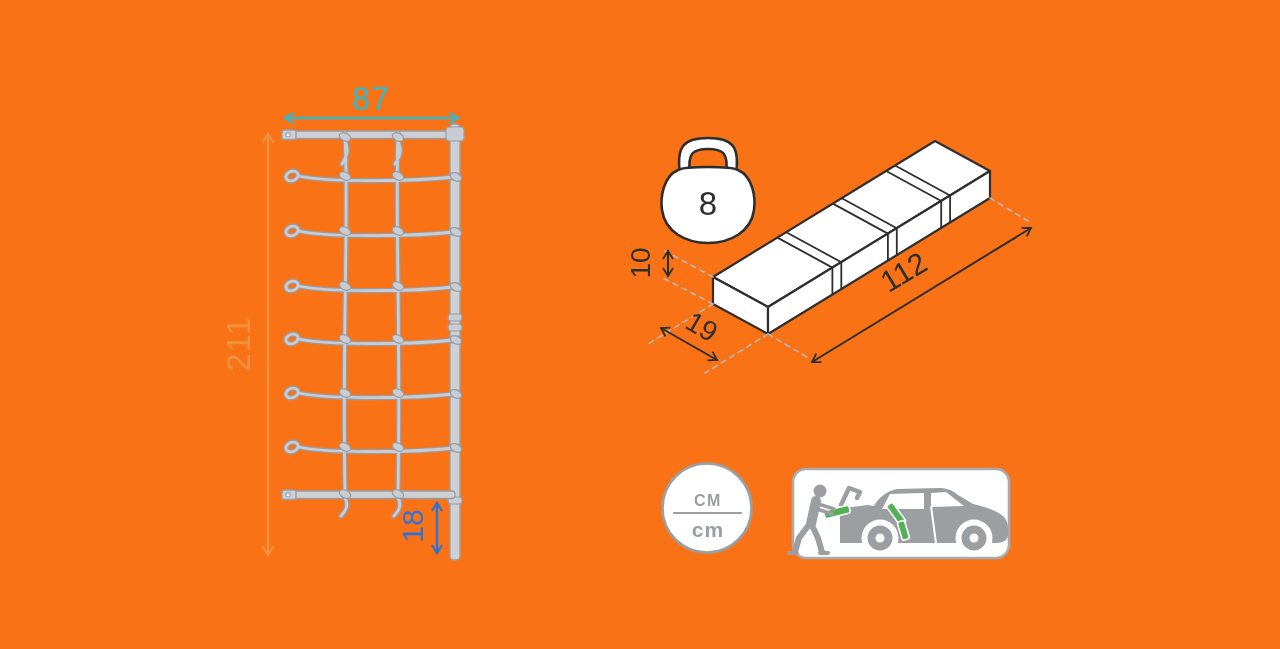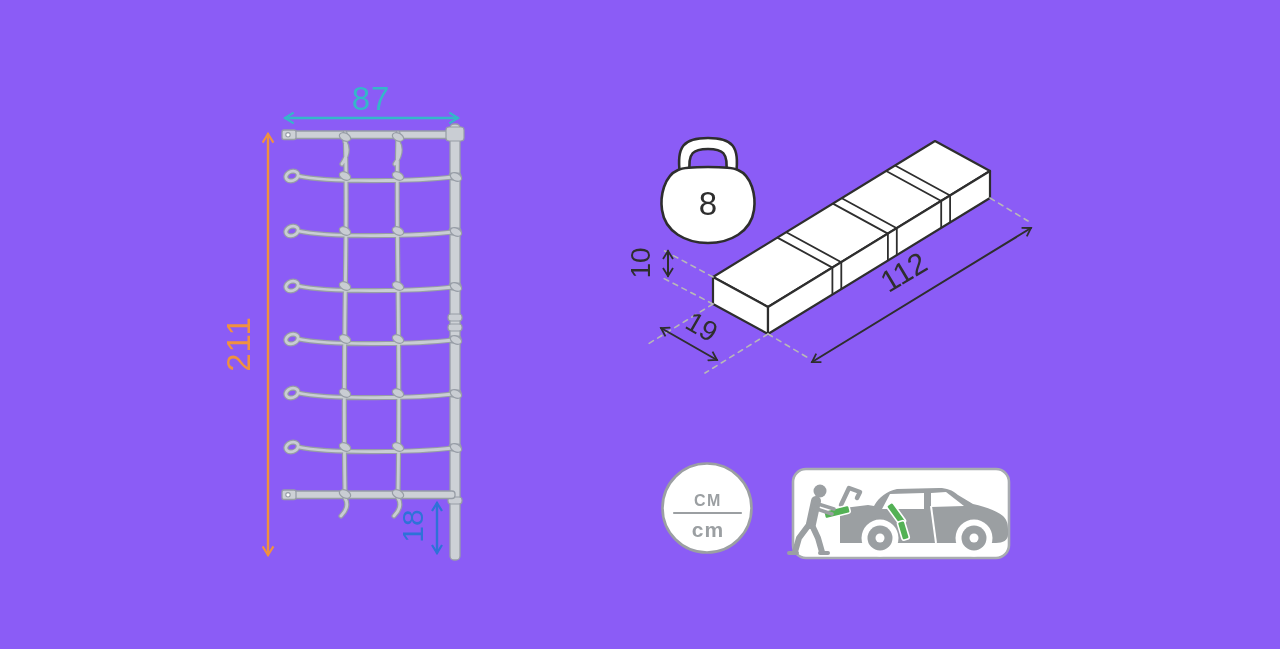--- a/index.html
+++ b/index.html
@@ -1,21 +1,21 @@
 <!DOCTYPE html>
 <html style="--teal: #35b7c9; --orange: #f0913f; --blue: #2e72d8; --dark: #2e2e2e; --gray: #9b9fa2; --panelgray: #a8acb0; --green: #53b155; --rope: #c9cdd3; --ropeline: #979da6; --dash: #b8b8b8; --barfill: #cdd1d6;"><head>
 <meta charset="utf-8">
 <style>
   :root{
     --teal:#35b7c9; --orange:#f0913f; --blue:#2e72d8; --dark:#2e2e2e;
     --gray:#9b9fa2; --panelgray:#a8acb0; --green:#53b155;
     --rope:#c9cdd3; --ropeline:#979da6; --dash:#b8b8b8; --barfill:#cdd1d6;
   }
   html,body{margin:0;padding:0;background:#fff;}
-  .canvas{position:relative;width:1280px;height:649px;background:#8b5cf6;overflow:hidden;}
+  .canvas{position:relative;width:1280px;height:649px;background:#f97316;overflow:hidden;}
   svg text{font-family:"Liberation Sans","DejaVu Sans",sans-serif;}
   .st-teal{stroke:var(--teal)} .st-orange{stroke:var(--orange)} .st-blue{stroke:var(--blue)}
   .st-dark{stroke:var(--dark)} .st-dash{stroke:var(--dash)}
   .tx-teal{fill:var(--teal)} .tx-orange{fill:var(--orange)} .tx-blue{fill:var(--blue)}
   .tx-dark{fill:var(--dark)} .tx-gray{fill:var(--gray)}
   .dimline{fill:none;stroke-width:2.4;stroke-linecap:round;}
   .dimline.thin{stroke-width:2;}
   .dashline{fill:none;stroke-width:1.6;stroke-dasharray:5 5;stroke-linecap:round;}
   .boxface{fill:#fff;stroke:var(--dark);stroke-width:2.2;stroke-linejoin:round;}
   .boxline{fill:none;stroke:var(--dark);stroke-width:1.8;stroke-linejoin:round;}

